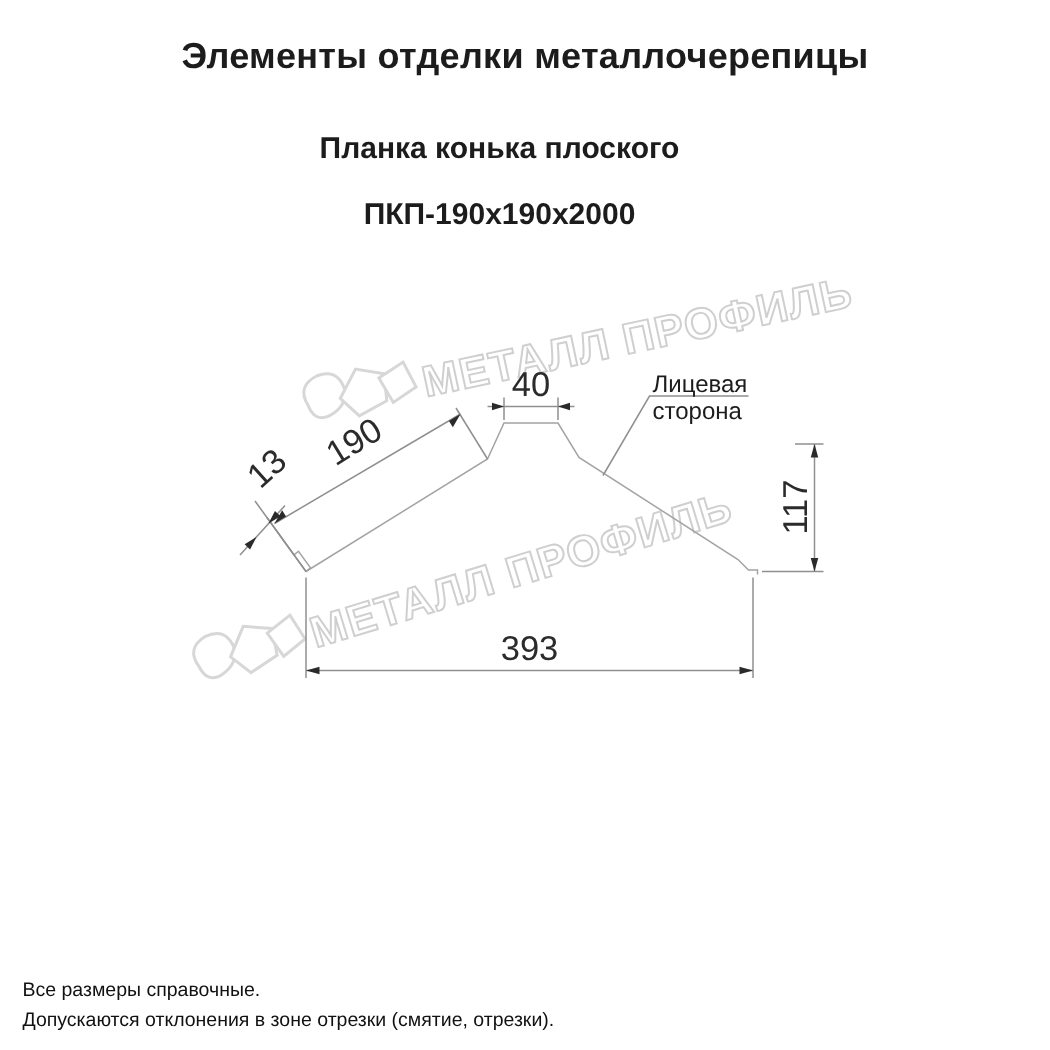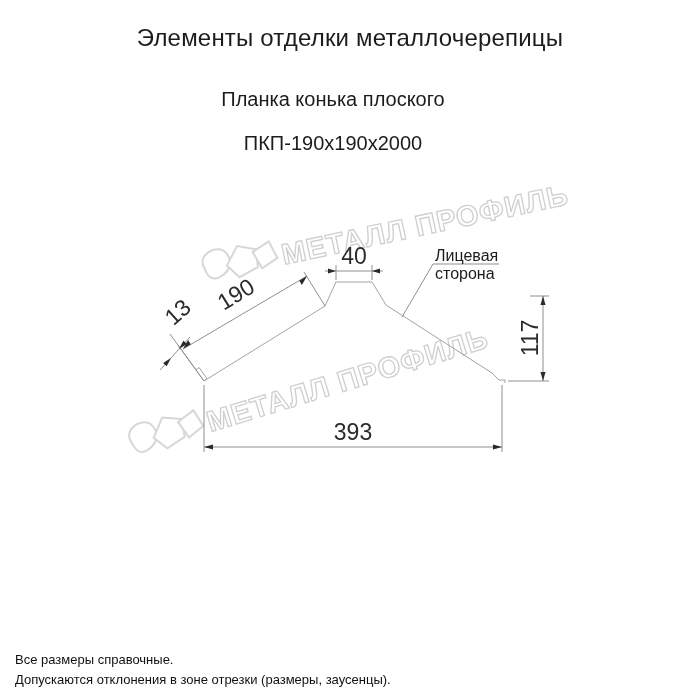--- a/index.html
+++ b/index.html
@@ -2,25 +2,25 @@
 <html><head>
 <meta charset="utf-8">
 <style>
   html,body{margin:0;padding:0;}
   body{
     width:700px;height:700px;position:relative;background:#ffffff;
     font-family:"Liberation Sans",sans-serif;color:#1c1c1c;overflow:hidden;
   }
   .title{
     position:absolute;top:24px;left:0;width:700px;text-align:center;
-    font-size:24px;font-weight:normal;letter-spacing:0.2px;
+    font-size:24px;font-weight:bold;letter-spacing:0.2px;
   }
   .subtitle{
     position:absolute;left:0;width:666px;text-align:center;
-    font-size:20px;font-weight:normal;
+    font-size:20px;font-weight:bold;
   }
   .sub1{top:88px;}
   .sub2{top:132px;}
   .drawing{position:absolute;left:0;top:0;width:700px;height:700px;}
   .footer{
     position:absolute;left:15px;font-size:13px;color:#111;text-align:right;
   }
   .fn1{top:652px;}
   .fn2{top:672px;}
   
@@ -97,13 +97,13 @@
   <text class="dimtxt" x="240" y="301" text-anchor="middle" transform="rotate(-31.5 240 301)">190</text>
   <text class="dimtxt" x="183" y="318" text-anchor="middle" transform="rotate(-42 183 318)">13</text>
   <text class="dimtxt" x="538" y="338" text-anchor="middle" transform="rotate(-90 538 338)">117</text>
   <text class="dimtxt" x="353" y="440" text-anchor="middle">393</text>
 
   <text class="calltxt" x="435" y="261">Лицевая</text>
   <text class="calltxt" x="435" y="279">сторона</text>
 </svg>
 
 <div class="footer fn1">Все размеры справочные.</div>
-<div class="footer fn2">Допускаются отклонения в зоне отрезки (размеры, заусенцы).</div>
+<div class="footer fn2">Допускаются отклонения в зоне отрезки (смятие, отрезки).</div>
 
 </body></html>

